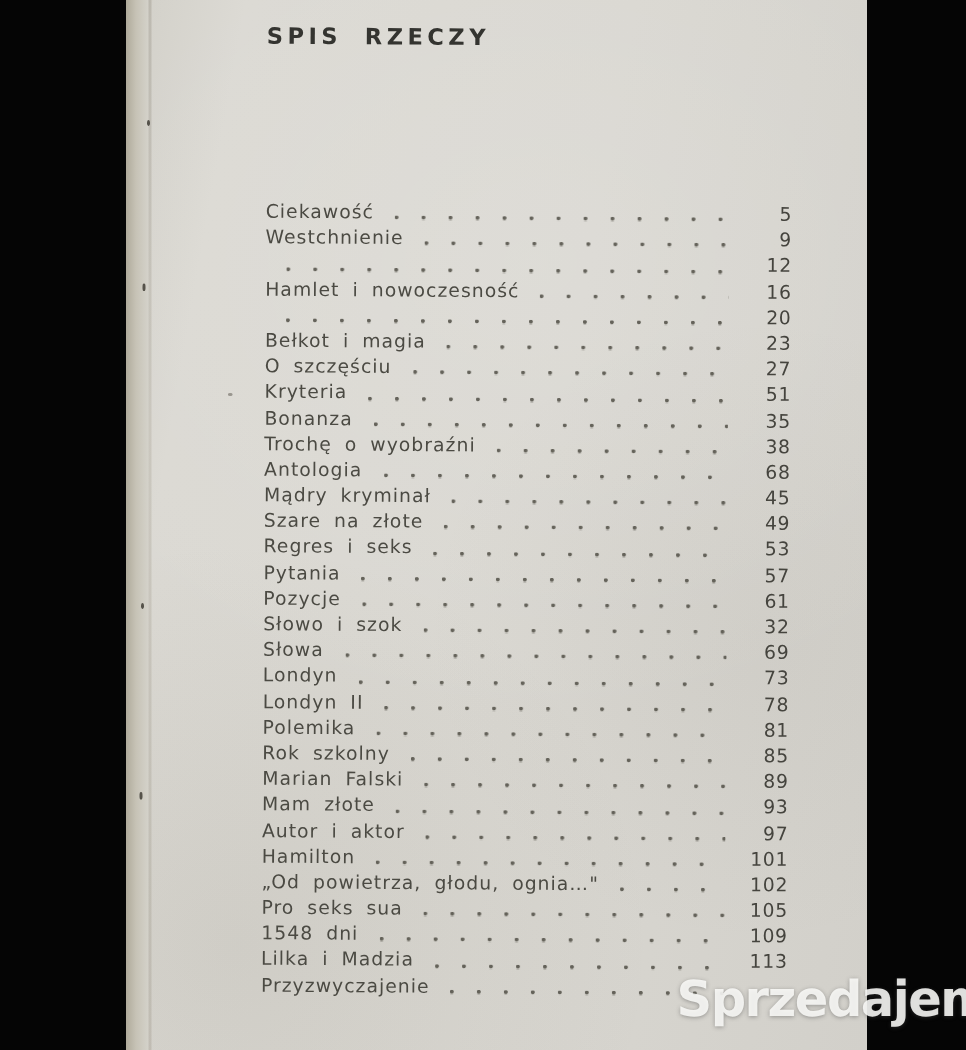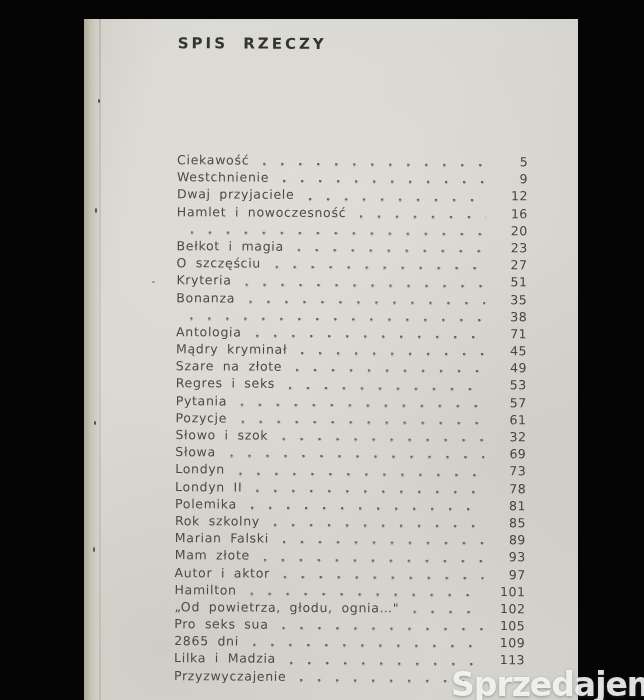--- a/index.html
+++ b/index.html
@@ -2,21 +2,21 @@
 <html><head>
 <meta charset="utf-8">
 <style>
   html, body { margin: 0; padding: 0; }
   body {
     width: 644px; height: 700px;
     background: #050505;
     position: relative; overflow: hidden;
     font-family: "DejaVu Sans", sans-serif;
   }
-  .photo { position: absolute; inset: 0; background: #050505; margin-top: 19px; }
+  .photo { position: absolute; inset: 0; background: #050505; }
 
   
   .book-page {
     position: absolute; left: 84px; top: 0; width: 494px; height: 700px;
     background:
       radial-gradient(120% 70% at 55% 25%, rgba(255,255,255,0.12), rgba(0,0,0,0) 65%),
       radial-gradient(80% 55% at 15% 90%, rgba(110,105,90,0.10), rgba(0,0,0,0) 70%),
       radial-gradient(60% 40% at 85% 60%, rgba(120,115,105,0.06), rgba(0,0,0,0) 75%),
       linear-gradient(100deg, #c3bfb2 0%, #d3d1ca 3%, #dbd9d3 13%, #d9d7d1 55%, #d2d0ca 100%);
   }
@@ -93,21 +93,20 @@
     <span class="toc-page">5</span>
   </div>
 
   <div class="toc-row">
     <span class="toc-title">Westchnienie</span>
     <span class="toc-dots"></span>
     <span class="toc-page">9</span>
   </div>
 
   <div class="toc-row">
-    <span class="toc-title">Dwaj przyjaciele</span>
     <span class="toc-dots"></span>
     <span class="toc-page">12</span>
   </div>
 
   <div class="toc-row">
     <span class="toc-title">Hamlet i nowoczesność</span>
     <span class="toc-dots"></span>
     <span class="toc-page">16</span>
   </div>
 
@@ -134,28 +133,29 @@
     <span class="toc-page">51</span>
   </div>
 
   <div class="toc-row">
     <span class="toc-title">Bonanza</span>
     <span class="toc-dots"></span>
     <span class="toc-page">35</span>
   </div>
 
   <div class="toc-row">
+    <span class="toc-title">Trochę o wyobraźni</span>
     <span class="toc-dots"></span>
     <span class="toc-page">38</span>
   </div>
 
   <div class="toc-row">
     <span class="toc-title">Antologia</span>
     <span class="toc-dots"></span>
-    <span class="toc-page">71</span>
+    <span class="toc-page">68</span>
   </div>
 
   <div class="toc-row">
     <span class="toc-title">Mądry kryminał</span>
     <span class="toc-dots"></span>
     <span class="toc-page">45</span>
   </div>
 
   <div class="toc-row">
     <span class="toc-title">Szare na złote</span>
@@ -247,21 +247,21 @@
     <span class="toc-page">102</span>
   </div>
 
   <div class="toc-row">
     <span class="toc-title">Pro seks sua</span>
     <span class="toc-dots"></span>
     <span class="toc-page">105</span>
   </div>
 
   <div class="toc-row">
-    <span class="toc-title">2865 dni</span>
+    <span class="toc-title">1548 dni</span>
     <span class="toc-dots"></span>
     <span class="toc-page">109</span>
   </div>
 
   <div class="toc-row">
     <span class="toc-title">Lilka i Madzia</span>
     <span class="toc-dots"></span>
     <span class="toc-page">113</span>
   </div>
 

